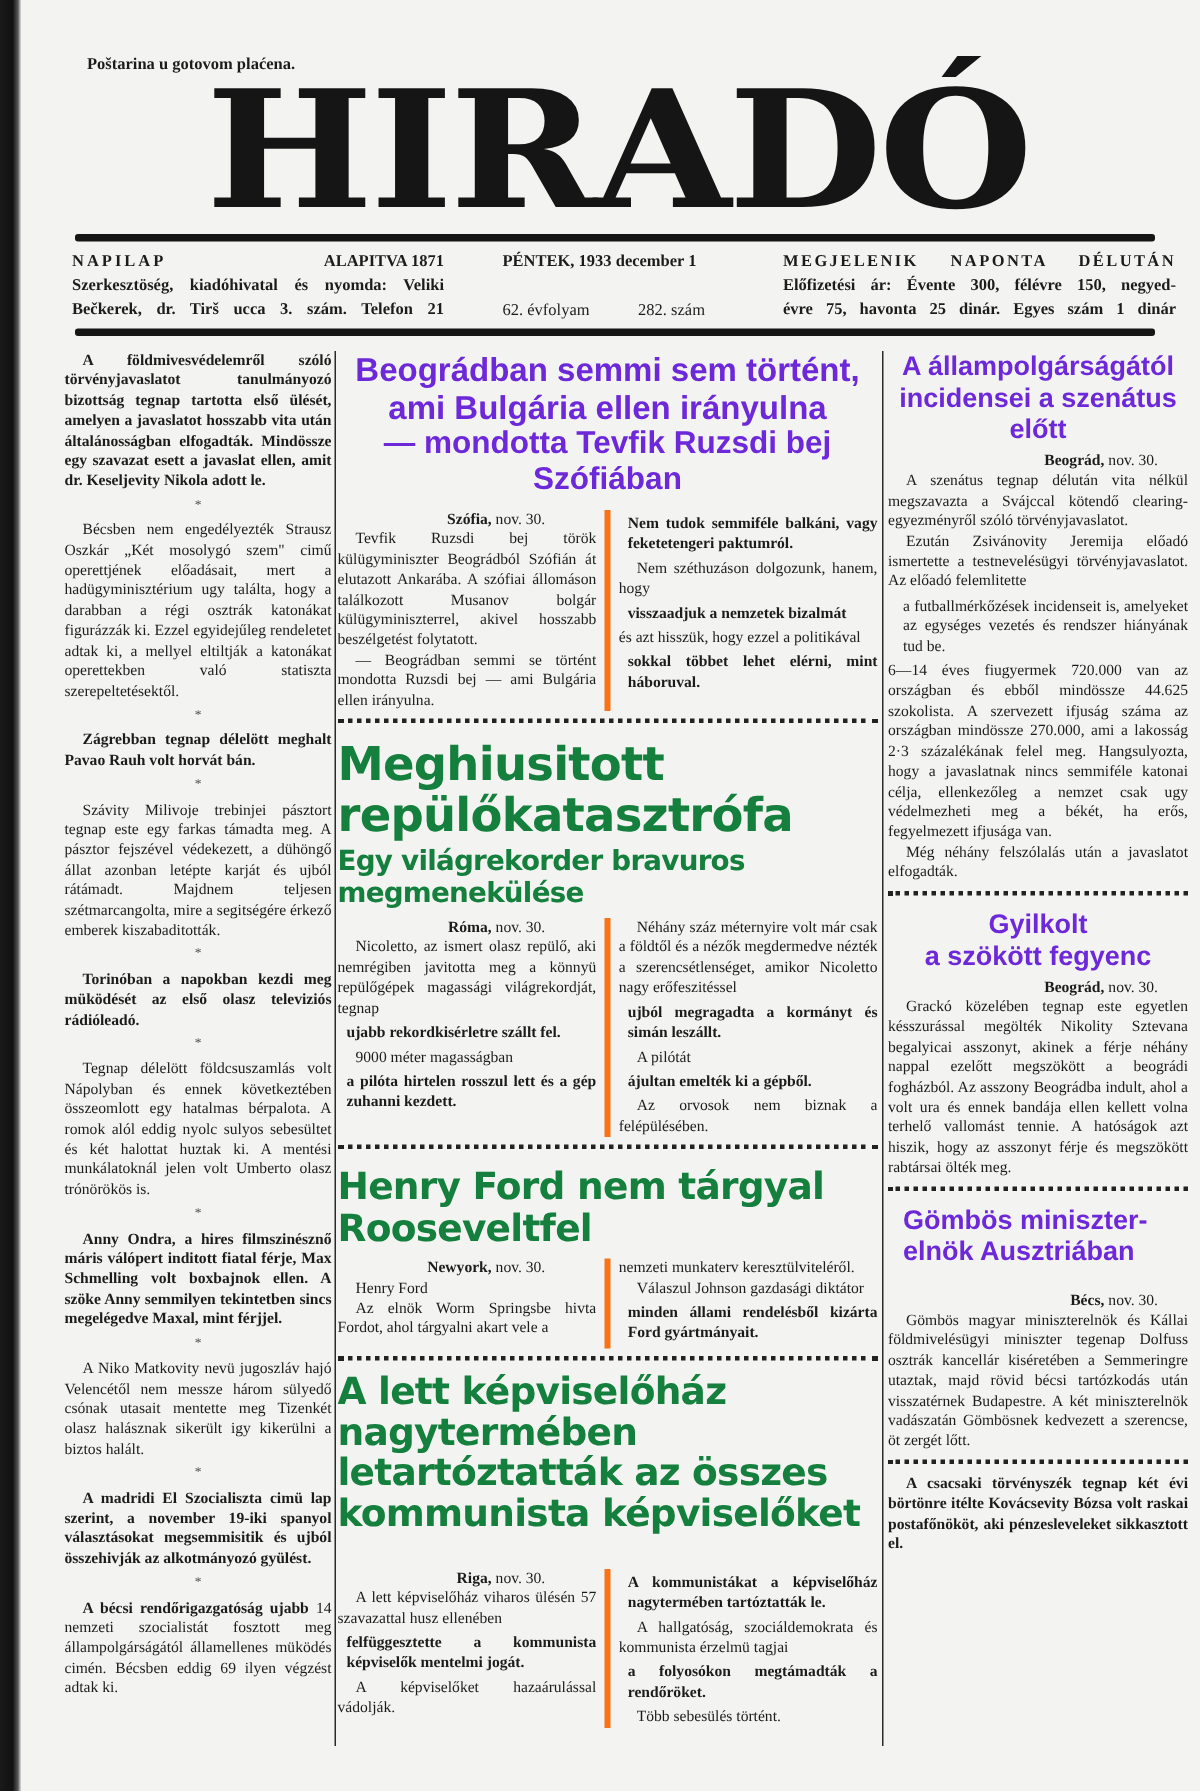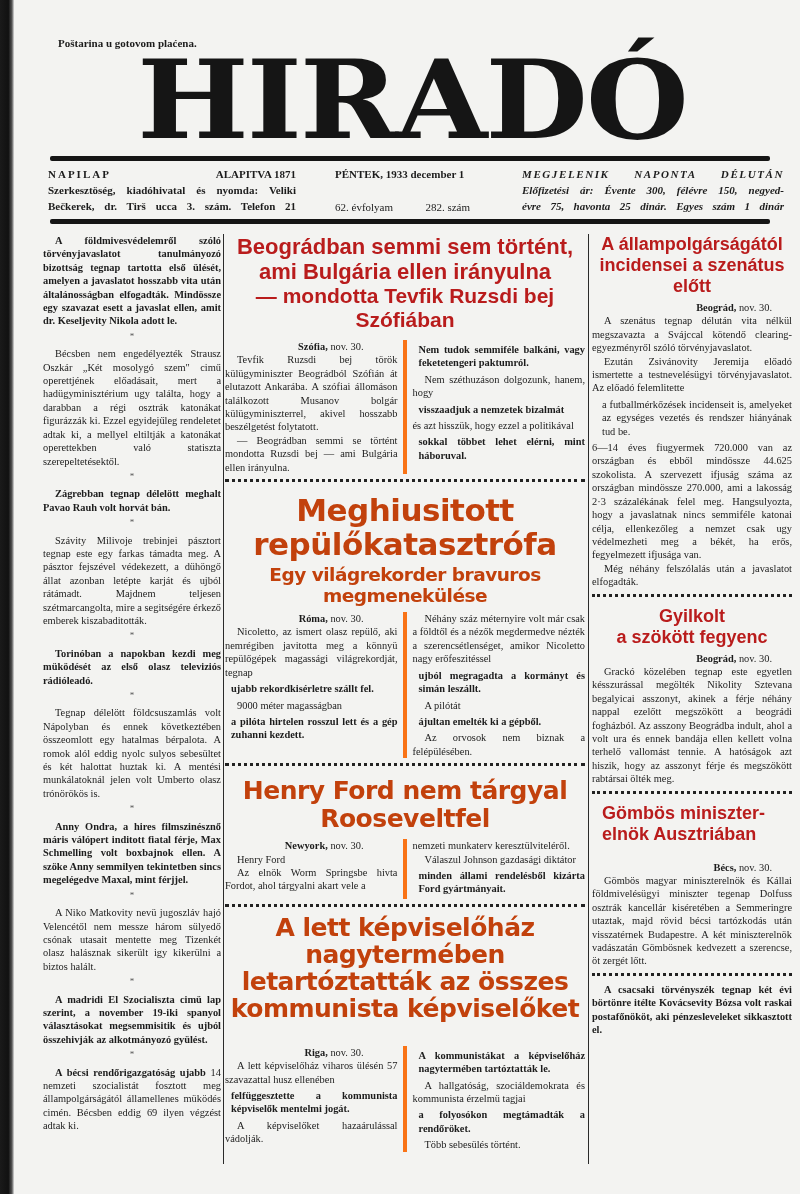--- a/index.html
+++ b/index.html
@@ -21,45 +21,45 @@
   .title {
     position: absolute; left: 62px; top: 50px; width: 620px; height: 110px;
     font-family: "DejaVu Serif", serif; font-weight: bold; font-size: 118px;
     letter-spacing: -2px; line-height: 110px; text-align: center; color: #151515;
     transform: scaleY(0.92); transform-origin: top;
   }
   .rule-thick { position: absolute; left: 10px; width: 720px; height: 5px; background: #151515; border-radius: 2px; }
   .meta { position: absolute; top: 166px; font-size: 11px; line-height: 16px; font-weight: bold; }
   .meta.left { left: 8px; width: 248px; }
   .meta.center { left: 295px; width: 160px; }
-  .meta.right { left: 482px; width: 262px; font-style: italic; }
+  .meta.right { left: 482px; width: 262px; }
   .meta .row { display: flex; justify-content: space-between; white-space: nowrap; }
   .meta .spaced { letter-spacing: 2px; }
   .meta .justify { text-align: justify; text-align-last: justify; }
   .meta .plain { font-weight: normal; }
 
   
   .col { position: absolute; top: 234px; font-size: 10.4px; line-height: 13.4px; }
   .col.c1 { left: 3px; width: 178px; }
   .col.c2 { left: 185px; width: 360px; }
   .col.c3 { left: 552px; width: 200px; }
   .vline { position: absolute; width: 1px; background: #2a2a2a; }
 
   p { text-align: justify; text-indent: 12px; }
   .b { font-weight: bold; }
   .star { text-align: center; text-indent: 0; font-size: 9px; color: #555; margin: 2px 0 4px 0; }
   .item { margin-bottom: 2px; }
 
   .head-serif {
     font-family: "Liberation Sans", sans-serif; font-weight: bold; text-align: center;
-    color: #b91c1c;
+    color: #6d28d9;
   }
   .head-black {
-    font-family: "DejaVu Sans", sans-serif; font-weight: bold; text-align: center;
-    color: #c2410c; letter-spacing: -0.5px;
+    font-family: "DejaVu Sans", sans-serif; font-weight: bold; 
+    color: #15803d; letter-spacing: -0.5px;
   }
   .dateline { text-align: right; text-indent: 0; padding-right: 34px; }
   .two { display: flex; gap: 0; }
   .two > div { flex: 1; }
   .two > div:first-child { border-right: 4px solid #f97316; padding-right: 5px; }
   .two > div:last-child { padding-left: 6px; }
   .dotrule { height: 4px; margin: 5px 0; border-top: 3px dotted #222; }
   .ind { text-indent: 0; padding-left: 6px; margin: 3px 0; }
 </style>
 </head>

